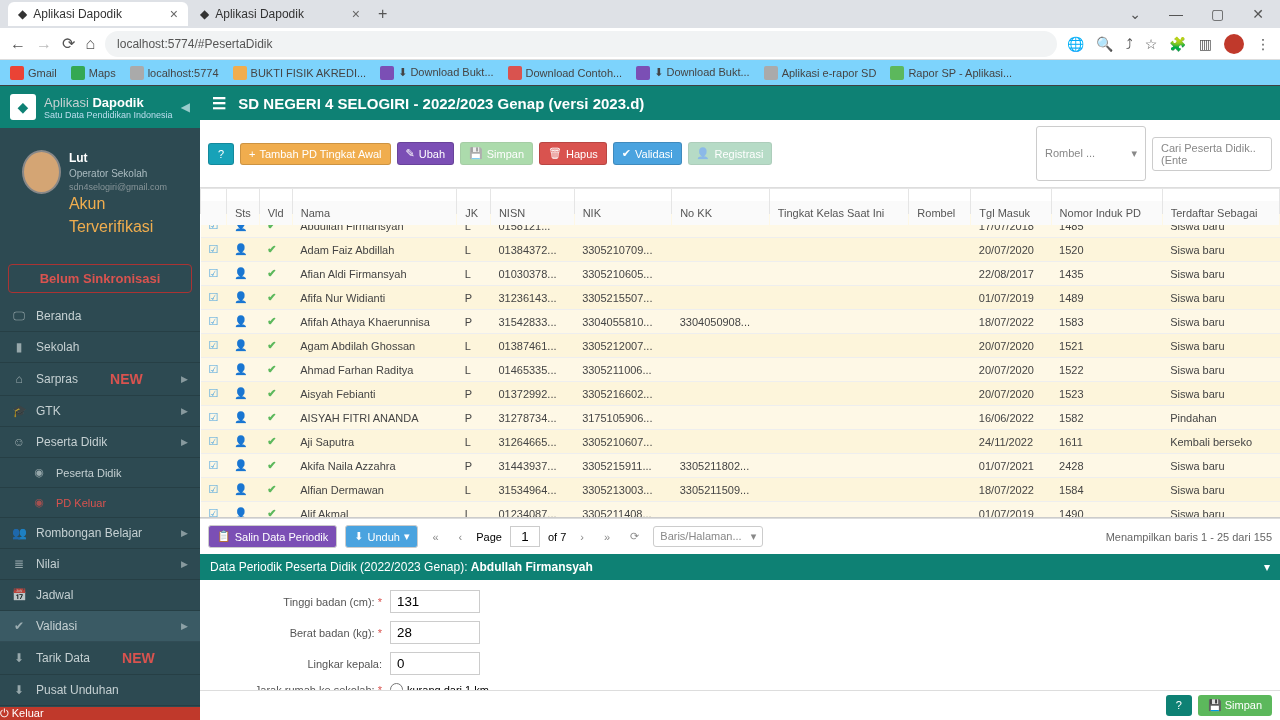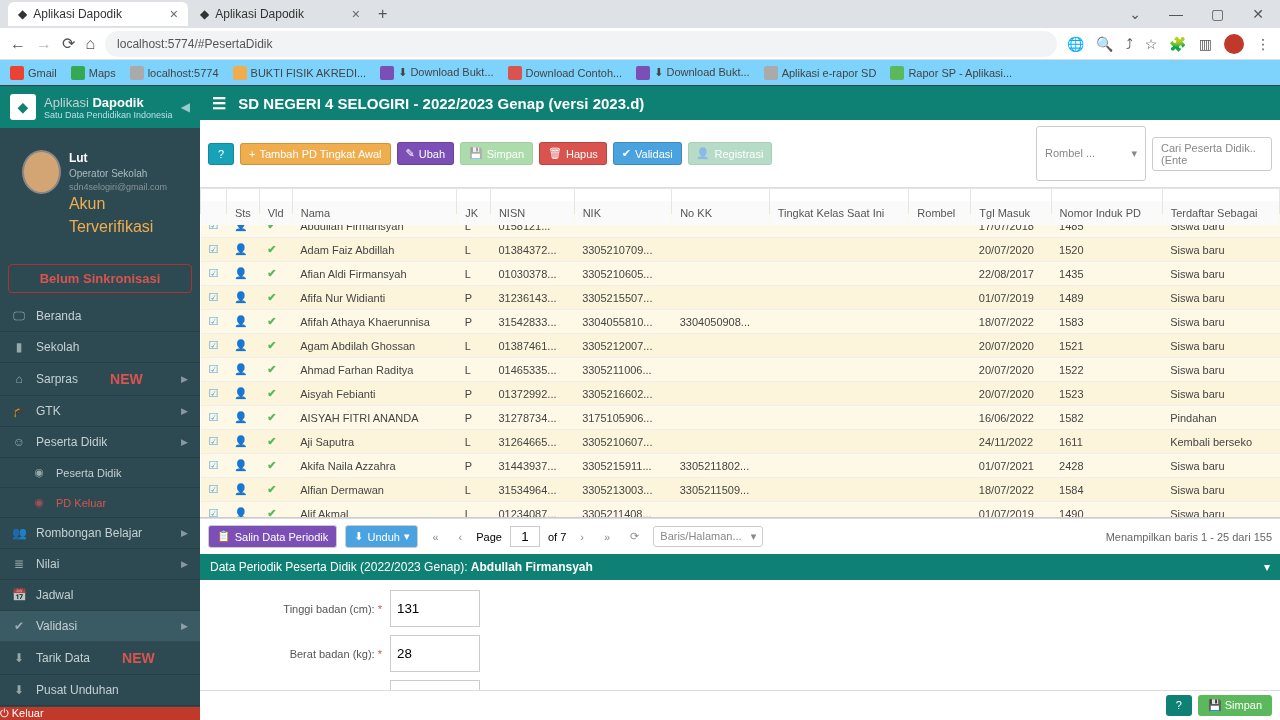--- a/index.html
+++ b/index.html
@@ -93,21 +93,21 @@
 .pg-select { border: 1px solid #ccc; padding: 3px 6px; color: #888; border-radius: 3px; width: 110px; display: flex; justify-content: space-between; }
 .pg-info { margin-left: auto; color: #666; }
 
 
 .detail-hdr { background: #0e8174; color: #fff; padding: 6px 10px; font-size: 12px; display: flex; align-items: center; }
 .detail-hdr .dd { margin-left: auto; cursor: pointer; }
 .detail-body { background: #fff; padding: 10px 20px; height: 110px; overflow-y: auto; }
 .frow { display: flex; align-items: center; margin-bottom: 8px; font-size: 11px; }
 .frow label { width: 170px; text-align: right; padding-right: 8px; color: #555; }
 .frow .req { color: #d9534f; }
-.frow input[type=text] { border: 1px solid #ccc; padding: 10px 6px; width: 90px; }
+.frow input[type=text] { border: 1px solid #ccc; padding: 3px 6px; width: 90px; }
 .frow .radio-opt { display: flex; align-items: center; gap: 4px; }
 
 .detail-foot { background: #fff; border-top: 1px solid #ddd; padding: 4px 8px; display: flex; justify-content: flex-end; gap: 6px; }
 .df-btn { padding: 4px 10px; border-radius: 3px; color: #fff; font-size: 11px; cursor: pointer; }
 .df-teal { background: #0e8174; }
 .df-grn { background: #5cb85c; }
 </style>
 </head>
 <body>
 

